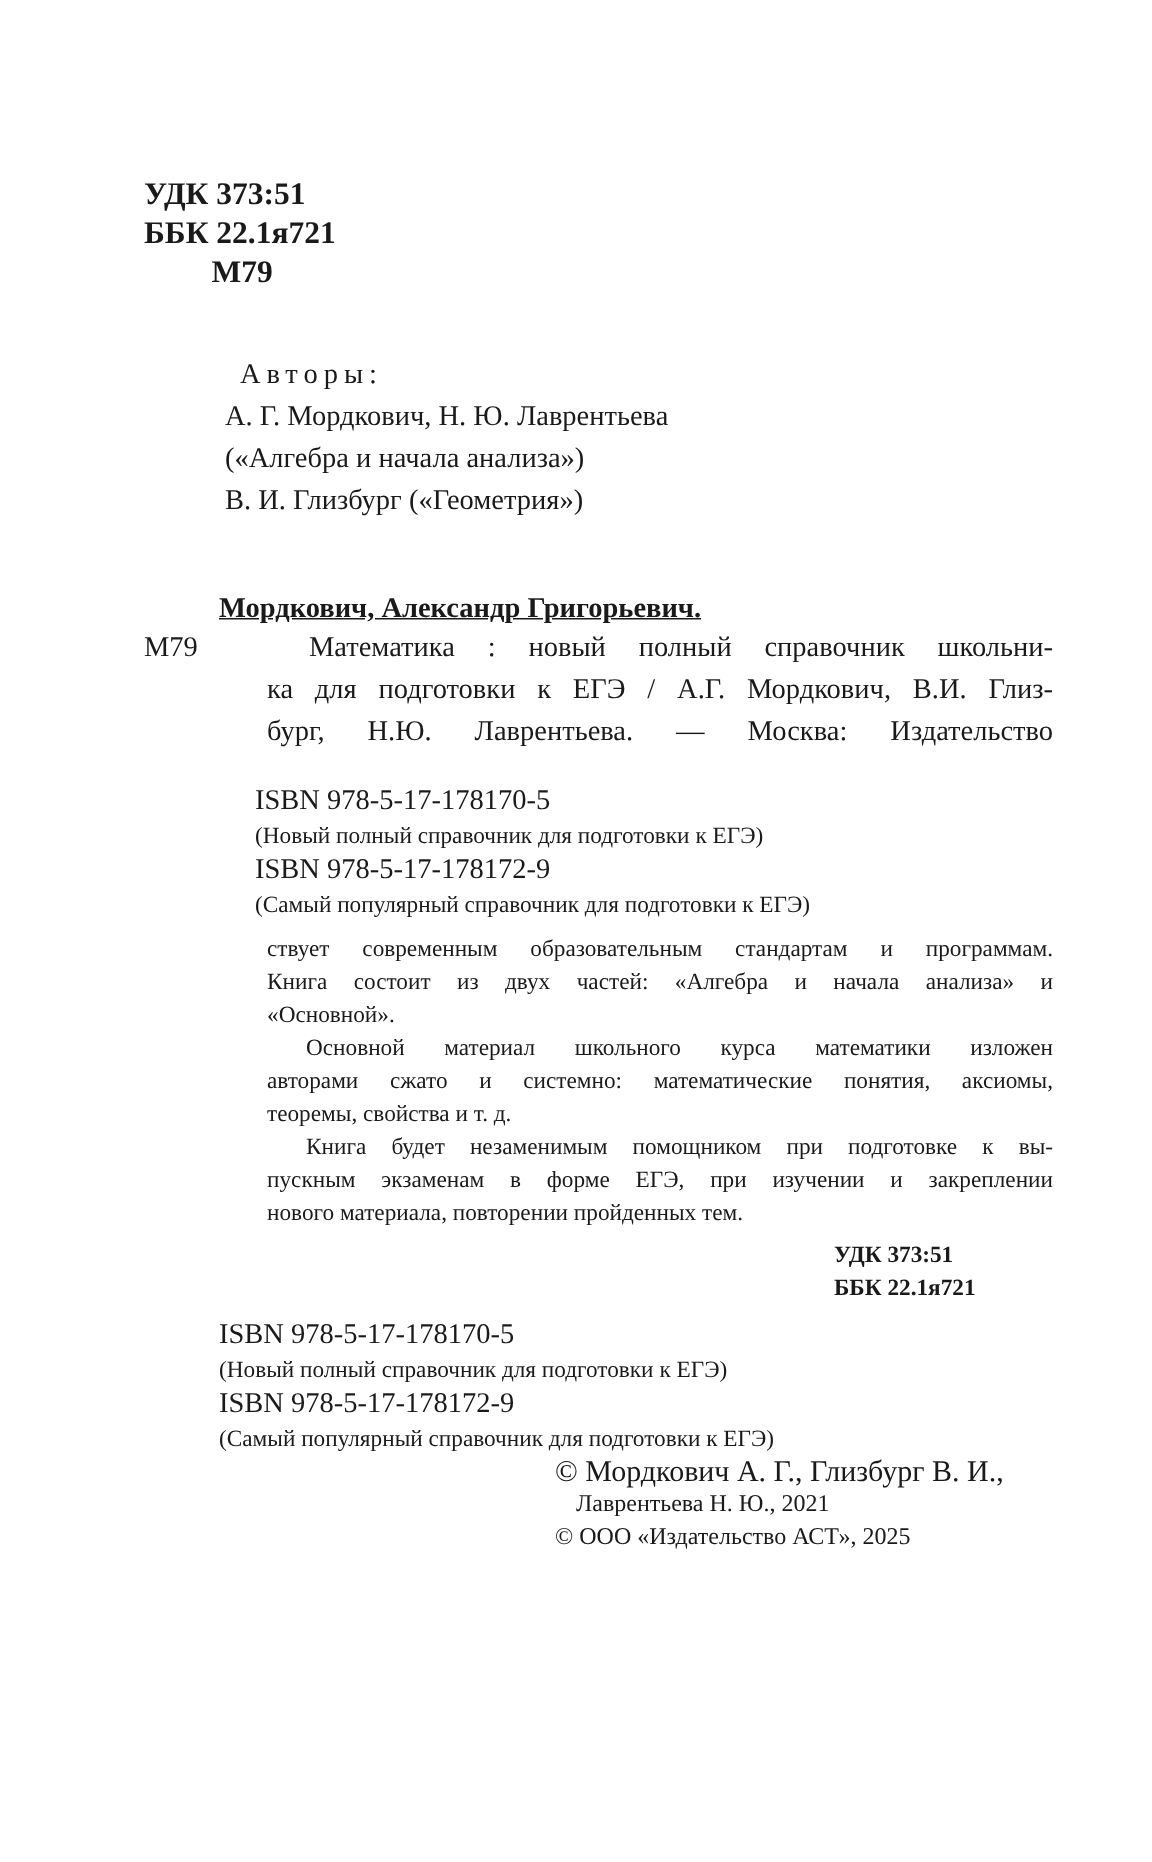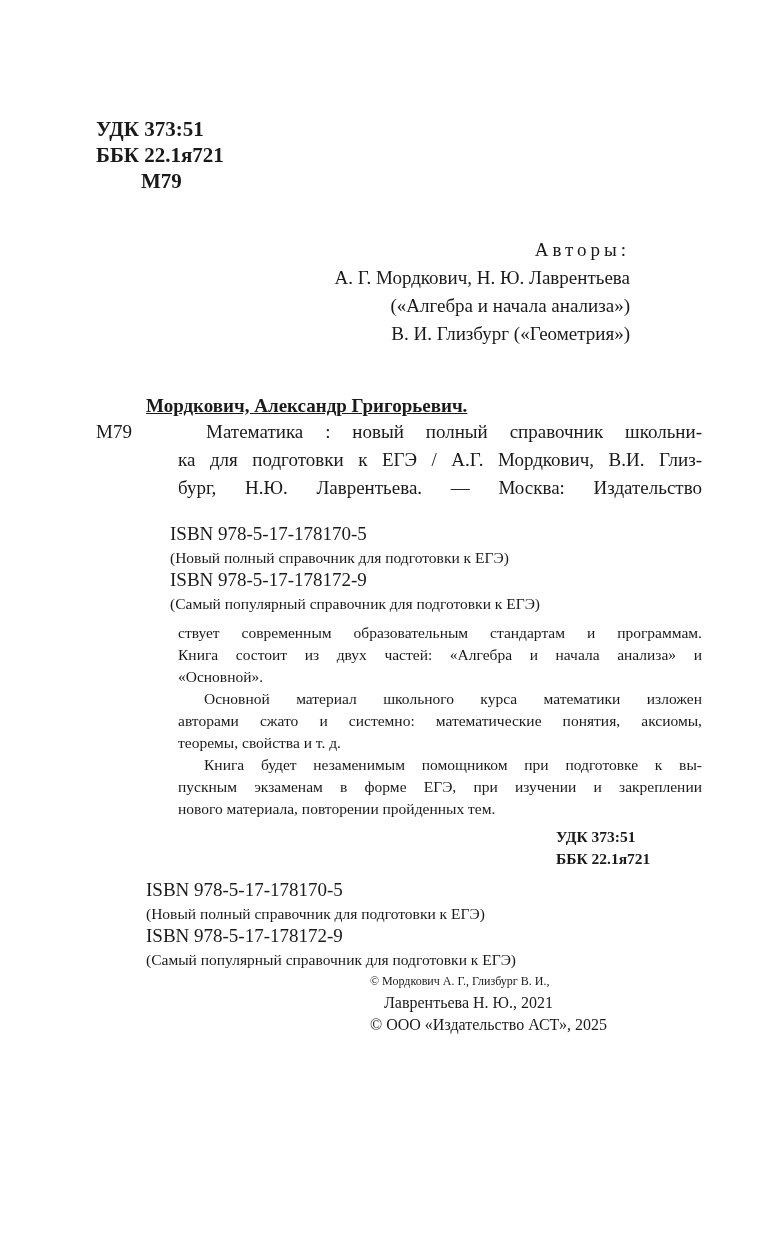--- a/index.html
+++ b/index.html
@@ -3,21 +3,21 @@
 <meta charset="utf-8">
 <style>
   html, body { margin: 0; padding: 0; background: #ffffff; }
   body { width: 768px; height: 1241px; position: relative; overflow: hidden;
          font-family: "Liberation Serif", "DejaVu Serif", serif; color: #1a1a1a; }
   .abs { position: absolute; white-space: nowrap; }
   .bold { font-weight: bold; }
   .big { font-size: 21px; line-height: 26px; }
   .mid { font-size: 19px; line-height: 28px; }
   .sm { font-size: 15.5px; line-height: 22px; }
-  .center { text-align: right; }
+  .center { text-align: left; }
   .justify-block { position: absolute; white-space: normal; text-align: justify; text-align-last: justify; margin-left: 32px; }
   .last-line { text-align-last: left; }
   .spaced { letter-spacing: 4px; }
 </style>
 </head>
 <body>
 
 <div class="abs bold big" style="left:96px; top:116px;">УДК 373:51</div>
 <div class="abs bold big" style="left:96px; top:142px;">ББК 22.1я721</div>
 <div class="abs bold big" style="left:141px; top:168px;">М79</div>
@@ -56,15 +56,15 @@
 </div>
 
 <div class="abs bold sm" style="left:556px; top:826px;">УДК 373:51</div>
 <div class="abs bold sm" style="left:556px; top:848px;">ББК 22.1я721</div>
 
 <div class="abs mid" style="left:146px; top:876px;">ISBN 978-5-17-178170-5</div>
 <div class="abs sm" style="left:146px; top:903px;">(Новый полный справочник для подготовки к ЕГЭ)</div>
 <div class="abs mid" style="left:146px; top:922px;">ISBN 978-5-17-178172-9</div>
 <div class="abs sm" style="left:146px; top:949px;">(Самый популярный справочник для подготовки к ЕГЭ)</div>
 
-<div class="abs sm" style="left:370px; top:970px; font-size:12px;">© Мордкович А. Г., Глизбург В. И.,</div>
+<div class="abs sm" style="left:370px; top:970px; font-size:20px;">© Мордкович А. Г., Глизбург В. И.,</div>
 <div class="abs sm" style="left:384px; top:992px; font-size:16px;">Лаврентьева Н. Ю., 2021</div>
 <div class="abs sm" style="left:370px; top:1014px; font-size:16px;">© ООО «Издательство АСТ», 2025</div>
 
 </body></html>

